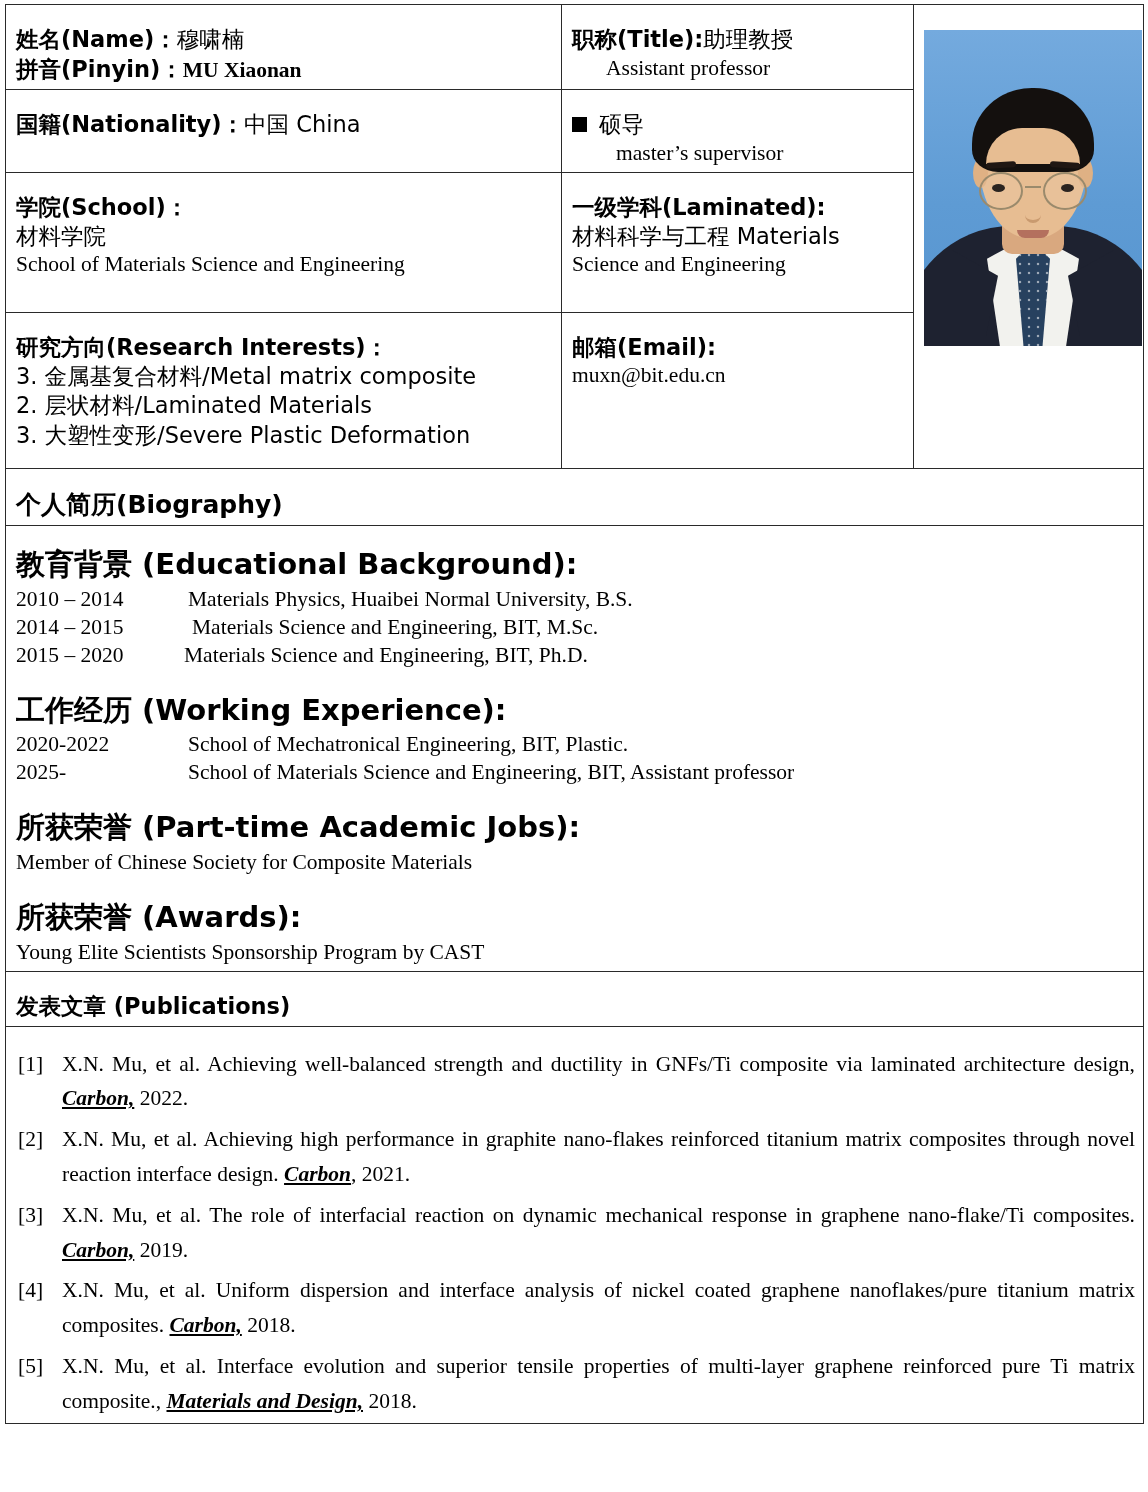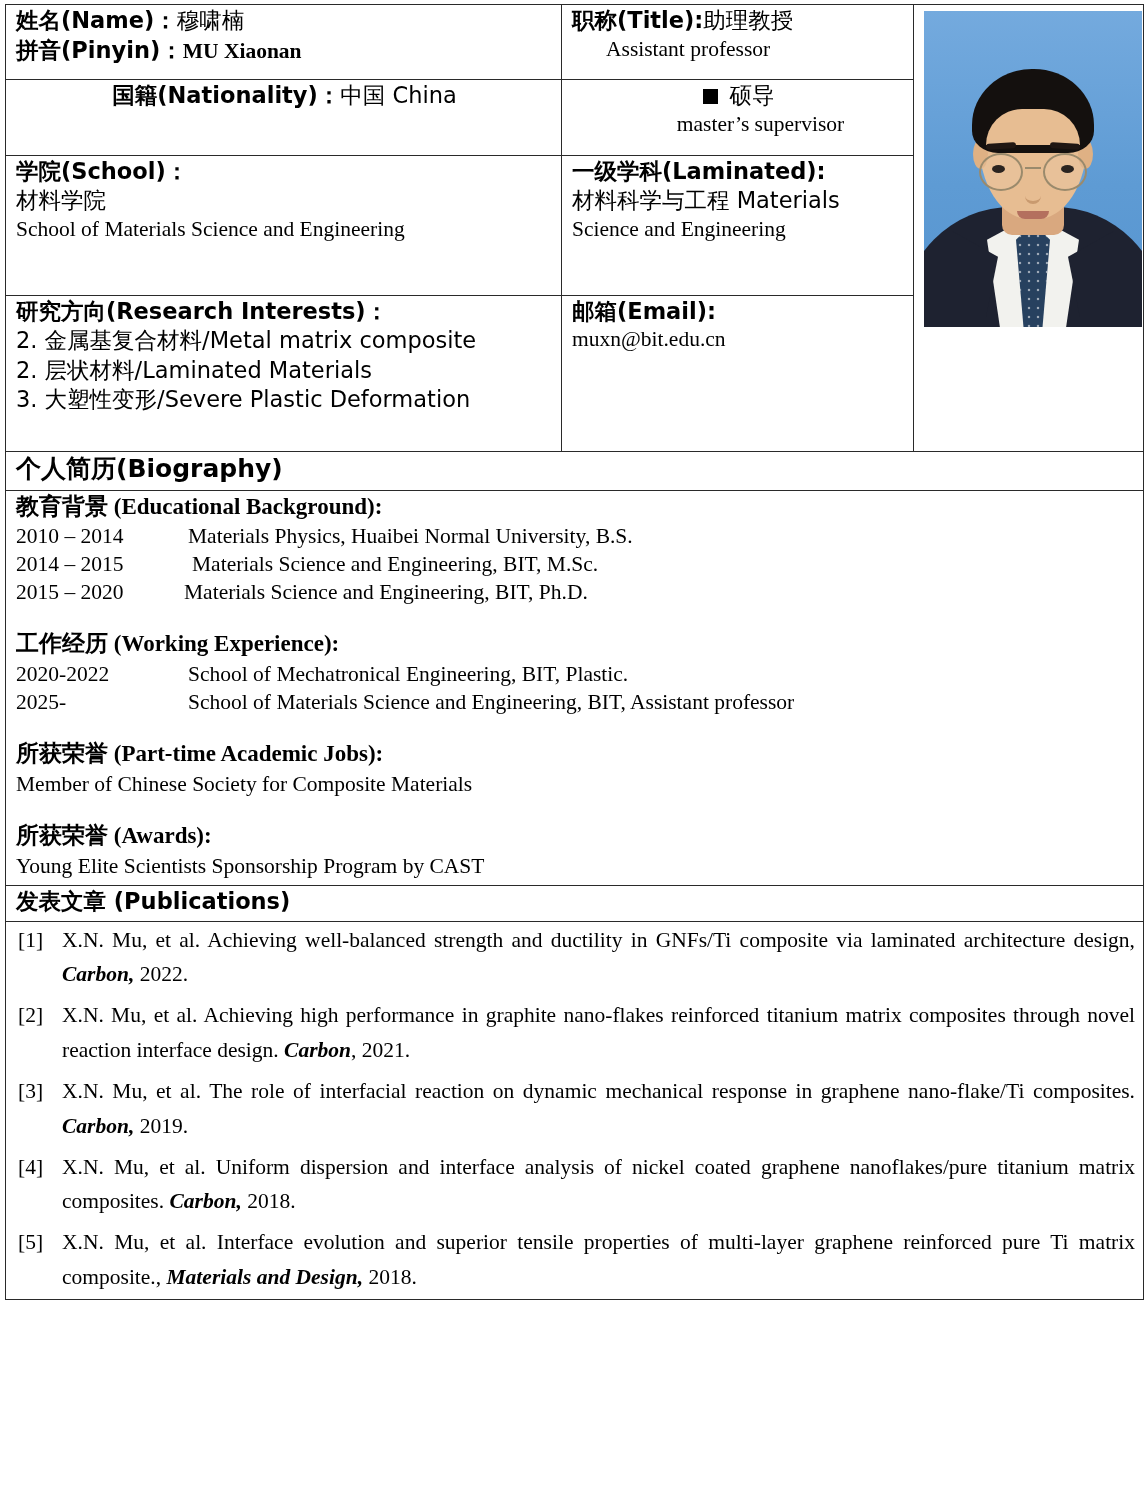--- a/index.html
+++ b/index.html
@@ -23,39 +23,39 @@
     padding: 4px 5px 0 5px;
   }
   table.cv {
     width: 1138px;
     border-collapse: collapse;
     table-layout: fixed;
   }
   table.cv td {
     border: 1.4px solid #2a2a2a;
     vertical-align: top;
-    padding: 1px 8px 4px 10px;
+    padding: 20px 8px 4px 10px;
     font-size: 21.5px;
     line-height: 1.30;
   }
   .cn { font-family: "DejaVu Sans", "Liberation Sans", sans-serif; }
   .b  { font-weight: bold; }
   .lbl {
     font-size: 22px;
     line-height: 1.30;
   }
   .lbl .cn { font-size: 22.5px; }
 
   
   col.c1 { width: 556px; }
   col.c2 { width: 352px; }
   col.c3 { width: 230px; }
 
   .row-name   { height: 75px; }
-  .row-nat    { height: 76px; text-align: center; }
+  .row-nat    { height: 76px; }
   .row-school { height: 140px; }
   .row-res    { height: 156px; }
 
   .indent-1 { padding-left: 34px; display: block; }
   .indent-2 { padding-left: 44px; display: block; }
 
   .sqbullet {
     display: inline-block;
     width: 15px;
     height: 15px;
@@ -205,23 +205,22 @@
 
   
   td.band {
     padding: 6px 10px 6px 12px;
   }
   td.bio-body {
     padding: 10px 10px 12px 12px;
     line-height: 1.33;
   }
   .sec-head {
-    font-size: 23px;
+    font-size: 29px;
     margin: 0 0 2px 0;
-    font-family: Liberation Serif, serif;
   }
   .spacer { height: 22px; }
   .exp-line { white-space: pre; font-size: 21.5px; }
 
   
   td.pubs {
     padding: 14px 18px 12px 12px;
   }
   ol.publist {
     list-style: none;
@@ -236,21 +235,21 @@
     text-justify: inter-word;
     font-size: 21.5px;
     line-height: 1.62;
   }
   ol.publist li:last-child { margin-bottom: 0; }
   .pub-num {
     position: absolute;
     left: 2px;
     top: 0;
   }
-  .jrnl { font-weight: bold; font-style: italic; }
+  .jrnl { font-weight: bold; font-style: italic; text-decoration: underline; }
 </style>
 </head>
 <body>
 
 <div class="page">
   <table class="cv">
     <colgroup>
         <col class="c1">
         <col class="c2">
         <col class="c3">
@@ -319,21 +318,21 @@
         <td class="lbl">
           <div class="cn b">一级学科(Laminated):</div>
           <div class="cn">材料科学与工程  Materials</div>
           <div>Science and Engineering</div>
         </td>
       </tr>
 
       <tr class="row-res">
         <td class="lbl">
           <div class="cn b">研究方向(Research Interests)：</div>
-          <div class="cn">2.  金属基复合材料/Metal matrix composite</div>
+          <div class="cn">3.  金属基复合材料/Metal matrix composite</div>
           <div class="cn">2.  层状材料/Laminated Materials</div>
           <div class="cn">3.  大塑性变形/Severe Plastic Deformation</div>
         </td>
         <td class="lbl">
           <div class="cn b">邮箱(Email):</div>
           <div>muxn@bit.edu.cn</div>
         </td>
       </tr>
 
       <tr>

